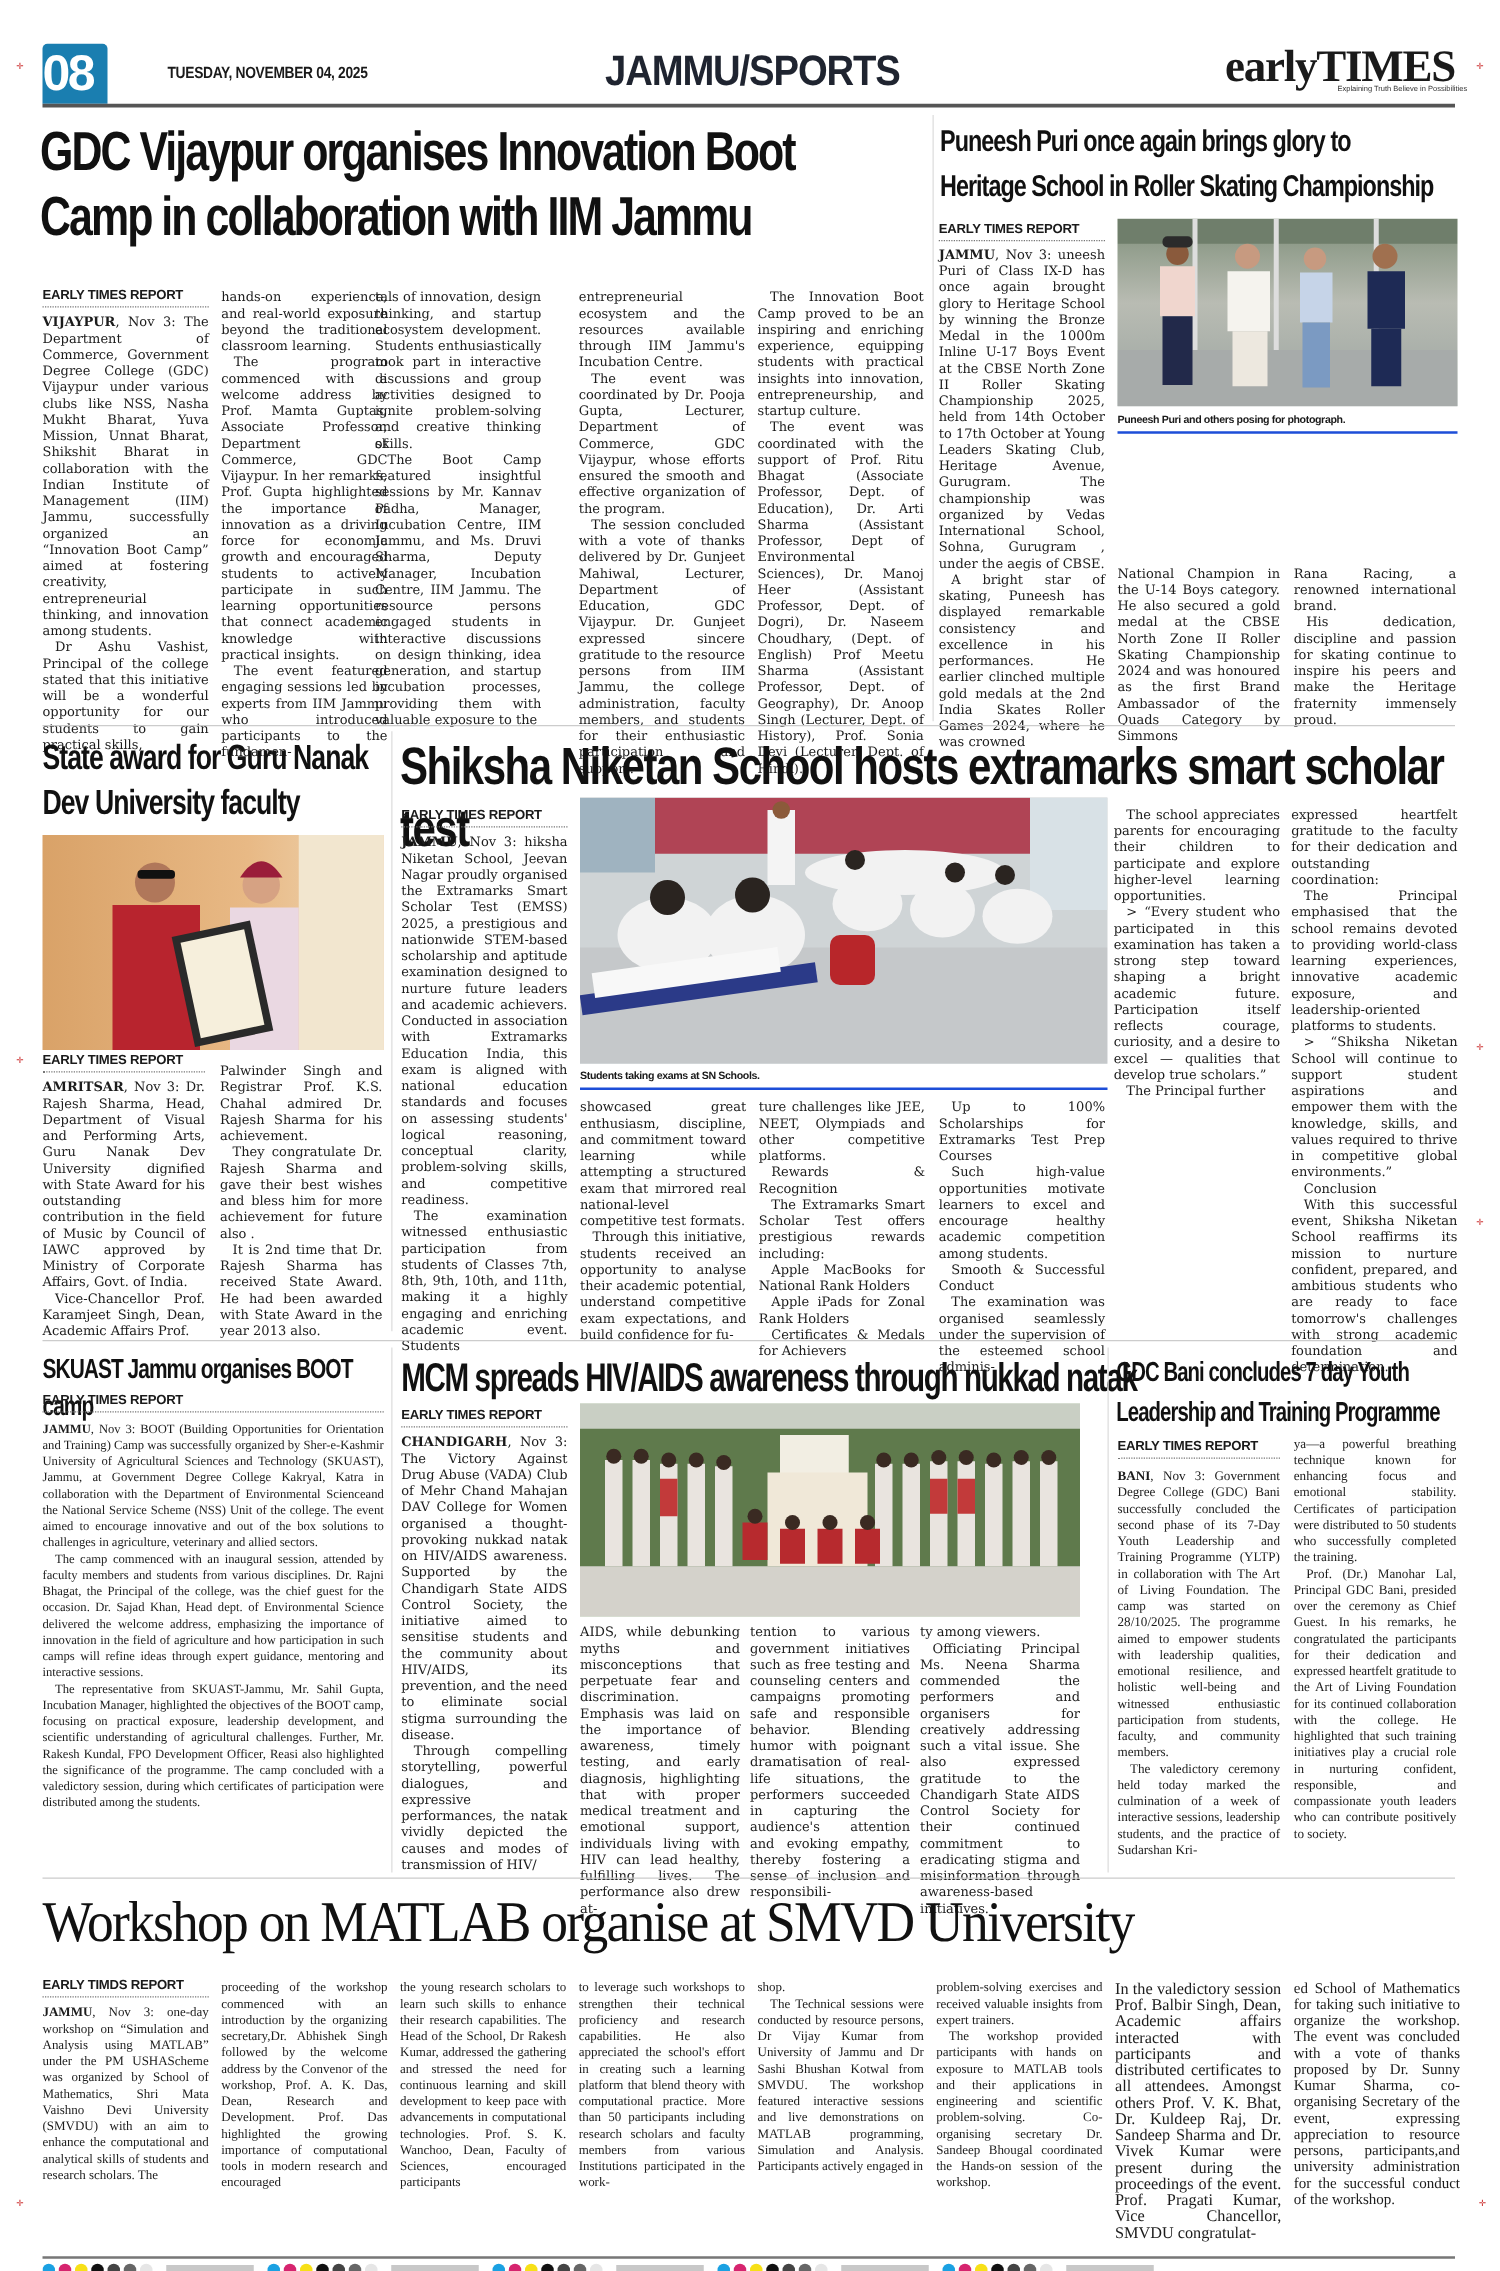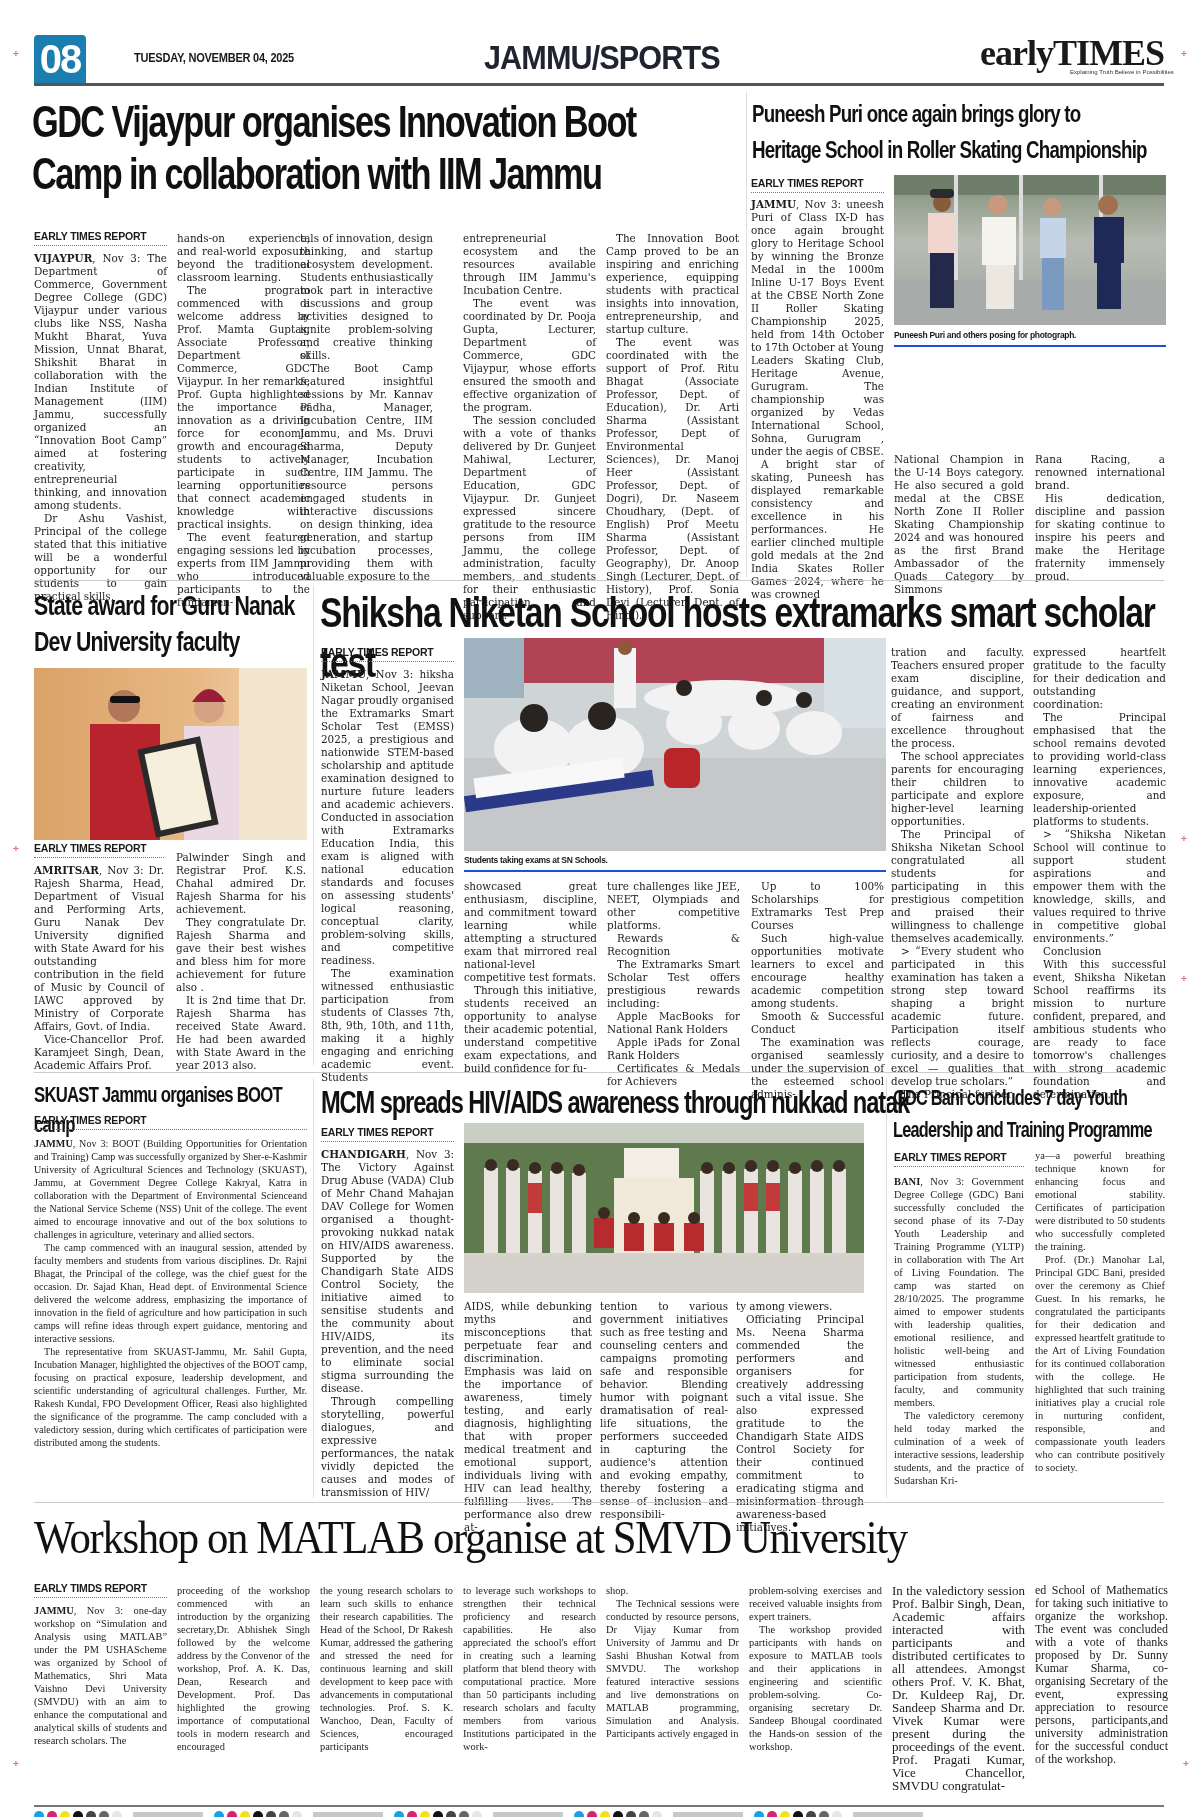--- a/index.html
+++ b/index.html
@@ -1,19 +1,19 @@
 <!DOCTYPE html>
 <html><head>
 <meta charset="utf-8">
 <style>
 *{box-sizing:border-box;margin:0;padding:0}
 html,body{width:1200px;height:1817px;background:#fff;overflow:hidden}
 body{position:relative;font-family:"DejaVu Serif",serif;color:#1a1a1a}
 .abs{position:absolute}
-.hdr-page{left:34px;top:35px;width:52px;height:48px;background:#1a7eb0;color:#fff;font-family:"Liberation Sans",sans-serif;font-weight:bold;font-size:40px;line-height:48px;text-align:center;border-radius:4px 4px 0 0;letter-spacing:-2px}
+.hdr-page{left:34px;top:35px;width:52px;height:48px;background:#1a7eb0;color:#fff;font-family:"Liberation Sans",sans-serif;font-weight:bold;font-size:40px;line-height:48px;border-radius:4px 4px 0 0;letter-spacing:-2px}
 .hdr-date{left:134px;top:50px;font-family:"Liberation Sans",sans-serif;font-weight:bold;font-size:13px;letter-spacing:-.3px;transform:scaleX(.85);transform-origin:left}
 .hdr-section{left:484px;top:38px;font-family:"Liberation Sans",sans-serif;font-weight:bold;font-size:34px;color:#1f2430;letter-spacing:-1px;transform:scaleX(.9);transform-origin:left}
 .hdr-logo{left:980px;top:32px;font-family:"Liberation Serif",serif;font-size:36px;font-weight:bold;letter-spacing:-1px}
 .hdr-logo .times{font-size:36px}
 .hdr-tag{left:1070px;top:69px;font-family:"Liberation Sans",sans-serif;font-size:6px;color:#333}
 .hdr-rule{left:34px;top:83px;width:1130px;height:3px;background:#555}
 .reg{font-family:"Liberation Sans",sans-serif;font-size:7px;line-height:7px;color:#c33;width:12px;text-align:center}
 .h-big{font-family:"Liberation Sans",sans-serif;font-weight:bold;color:#111;letter-spacing:-2px;transform-origin:left top}
 .kicker{font-family:"Liberation Sans",sans-serif;font-weight:bold;font-size:10.5px;border-bottom:1px dotted #777;padding-bottom:3px;letter-spacing:-.2px}
 .col{font-size:10.4px;line-height:13px;text-align:justify;hyphens:auto;color:#1c1c1c}
@@ -197,23 +197,21 @@
     <p>Apple iPads for Zonal Rank Holders</p>
     <p>Certificates &amp; Medals for Achievers</p>
   </div>
   <div class="abs col" style="left:751px;top:880px;width:133px">
     <p>Up to 100% Scholarships for Extramarks Test Prep Courses</p>
     <p>Such high-value opportunities motivate learners to excel and encourage healthy academic competition among students.</p>
     <p>Smooth &amp; Successful Conduct</p>
     <p>The examination was organised seamlessly under the supervision of the esteemed school adminis-</p>
   </div>
   <div class="abs col" style="left:891px;top:646px;width:133px">
-    <p class="first">tration and faculty. Teachers ensured proper exam discipline, guidance, and support, creating an environment of fairness and excellence throughout the process.</p>
     <p>The school appreciates parents for encouraging their children to participate and explore higher-level learning opportunities.</p>
-    <p>The Principal of Shiksha Niketan School congratulated all students for participating in this prestigious competition and praised their willingness to challenge themselves academically.</p>
     <p>&gt; “Every student who participated in this examination has taken a strong step toward shaping a bright academic future. Participation itself reflects courage, curiosity, and a desire to excel — qualities that develop true scholars.”</p>
     <p>The Principal further</p>
   </div>
   <div class="abs col" style="left:1033px;top:646px;width:133px">
     <p class="first">expressed heartfelt gratitude to the faculty for their dedication and outstanding coordination:</p>
     <p>The Principal emphasised that the school remains devoted to providing world-class learning experiences, innovative academic exposure, and leadership-oriented platforms to students.</p>
     <p>&gt; “Shiksha Niketan School will continue to support student aspirations and empower them with the knowledge, skills, and values required to thrive in competitive global environments.”</p>
     <p>Conclusion</p>
     <p>With this successful event, Shiksha Niketan School reaffirms its mission to nurture confident, prepared, and ambitious students who are ready to face tomorrow's challenges with strong academic foundation and determination.</p>
   </div>

